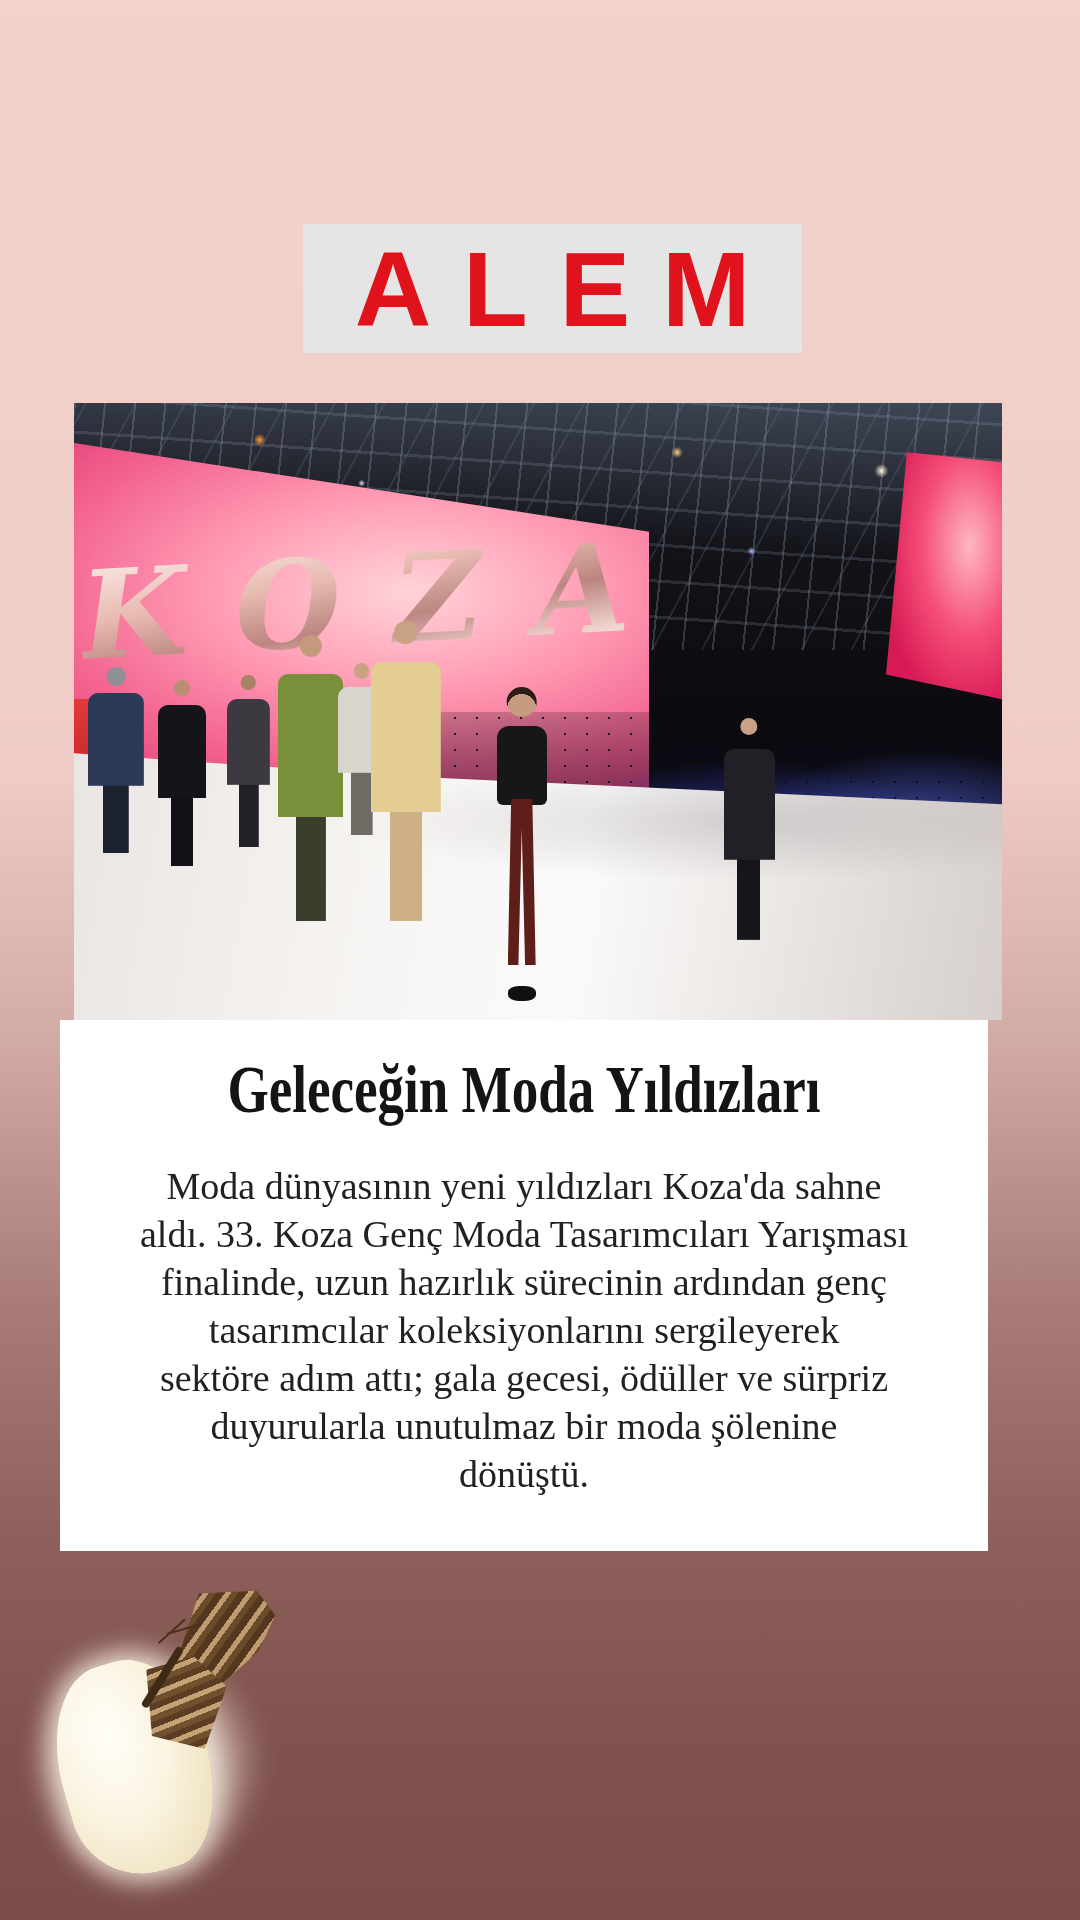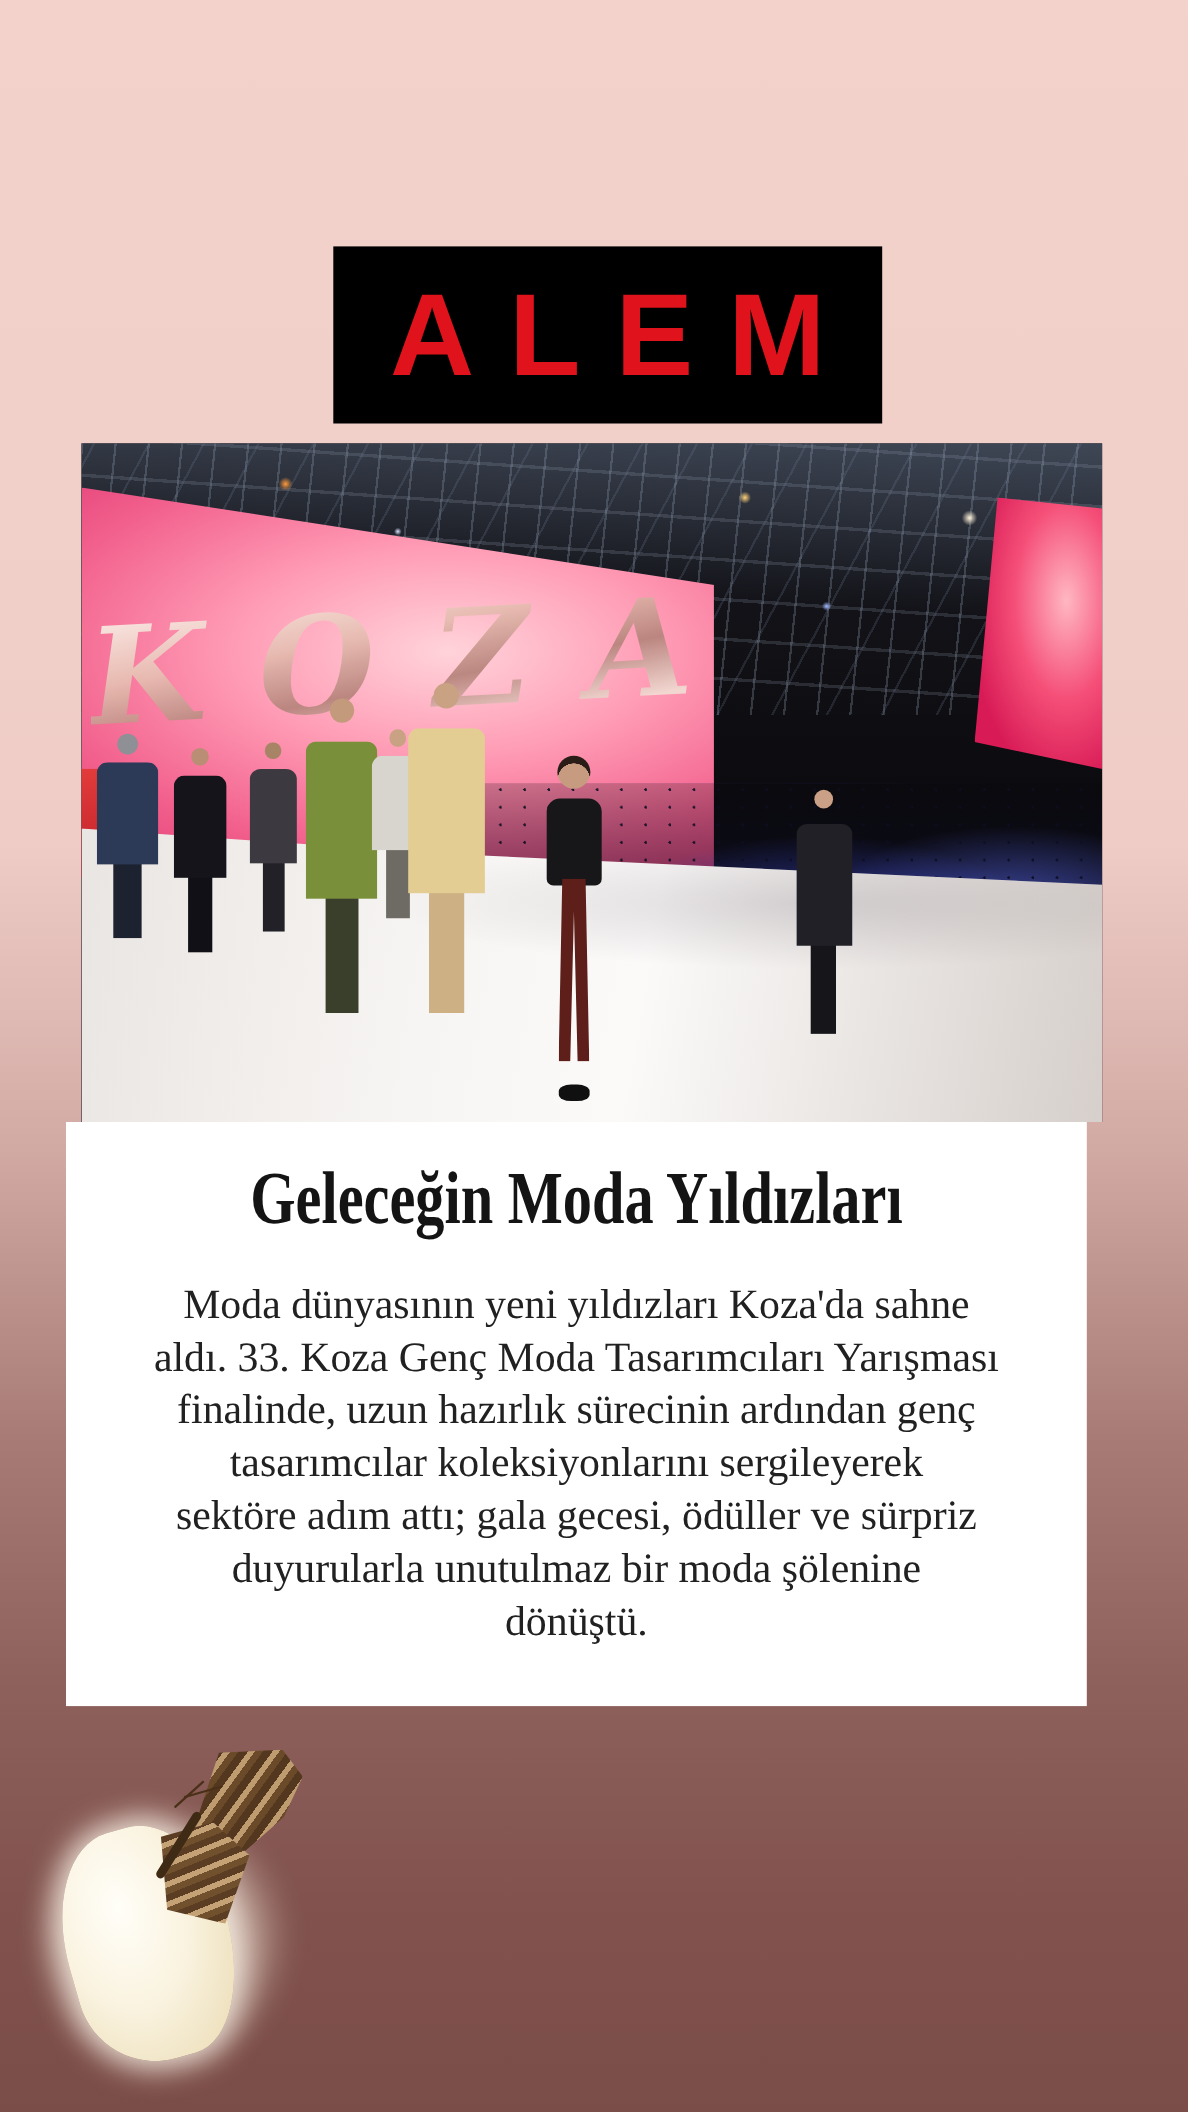--- a/index.html
+++ b/index.html
@@ -6,22 +6,22 @@
   body{
     width:1080px;height:1920px;position:relative;overflow:hidden;
     font-family:"Liberation Serif",serif;
     background:linear-gradient(180deg,
       #f3d2cc 0%, #f1cfc9 30%, #efccc6 40%,
       #d3aba5 54%, #a87b76 68%, #8d605b 80%,
       #82534e 90%, #7b4d48 100%);
   }
   
   .logo-banner{
-    position:absolute;left:303px;top:224px;width:499px;height:161px;
-    background:#000000;display:flex;align-items:center;justify-content:center;
+    position:absolute;left:303px;top:224px;width:499px;height:129px;
+    background:#e5e5e5;display:flex;align-items:center;justify-content:center;
   }
   .logo-text{
     font-family:"Liberation Sans",sans-serif;font-weight:700;
     font-size:106px;line-height:1;color:#e0121b;
     letter-spacing:.30em;padding-left:.30em;
   }
   
   .photo{
     position:absolute;left:74px;top:403px;width:928px;height:617px;
     background:linear-gradient(180deg,#16151b 0%,#0b0a0e 55%,#161120 100%);

